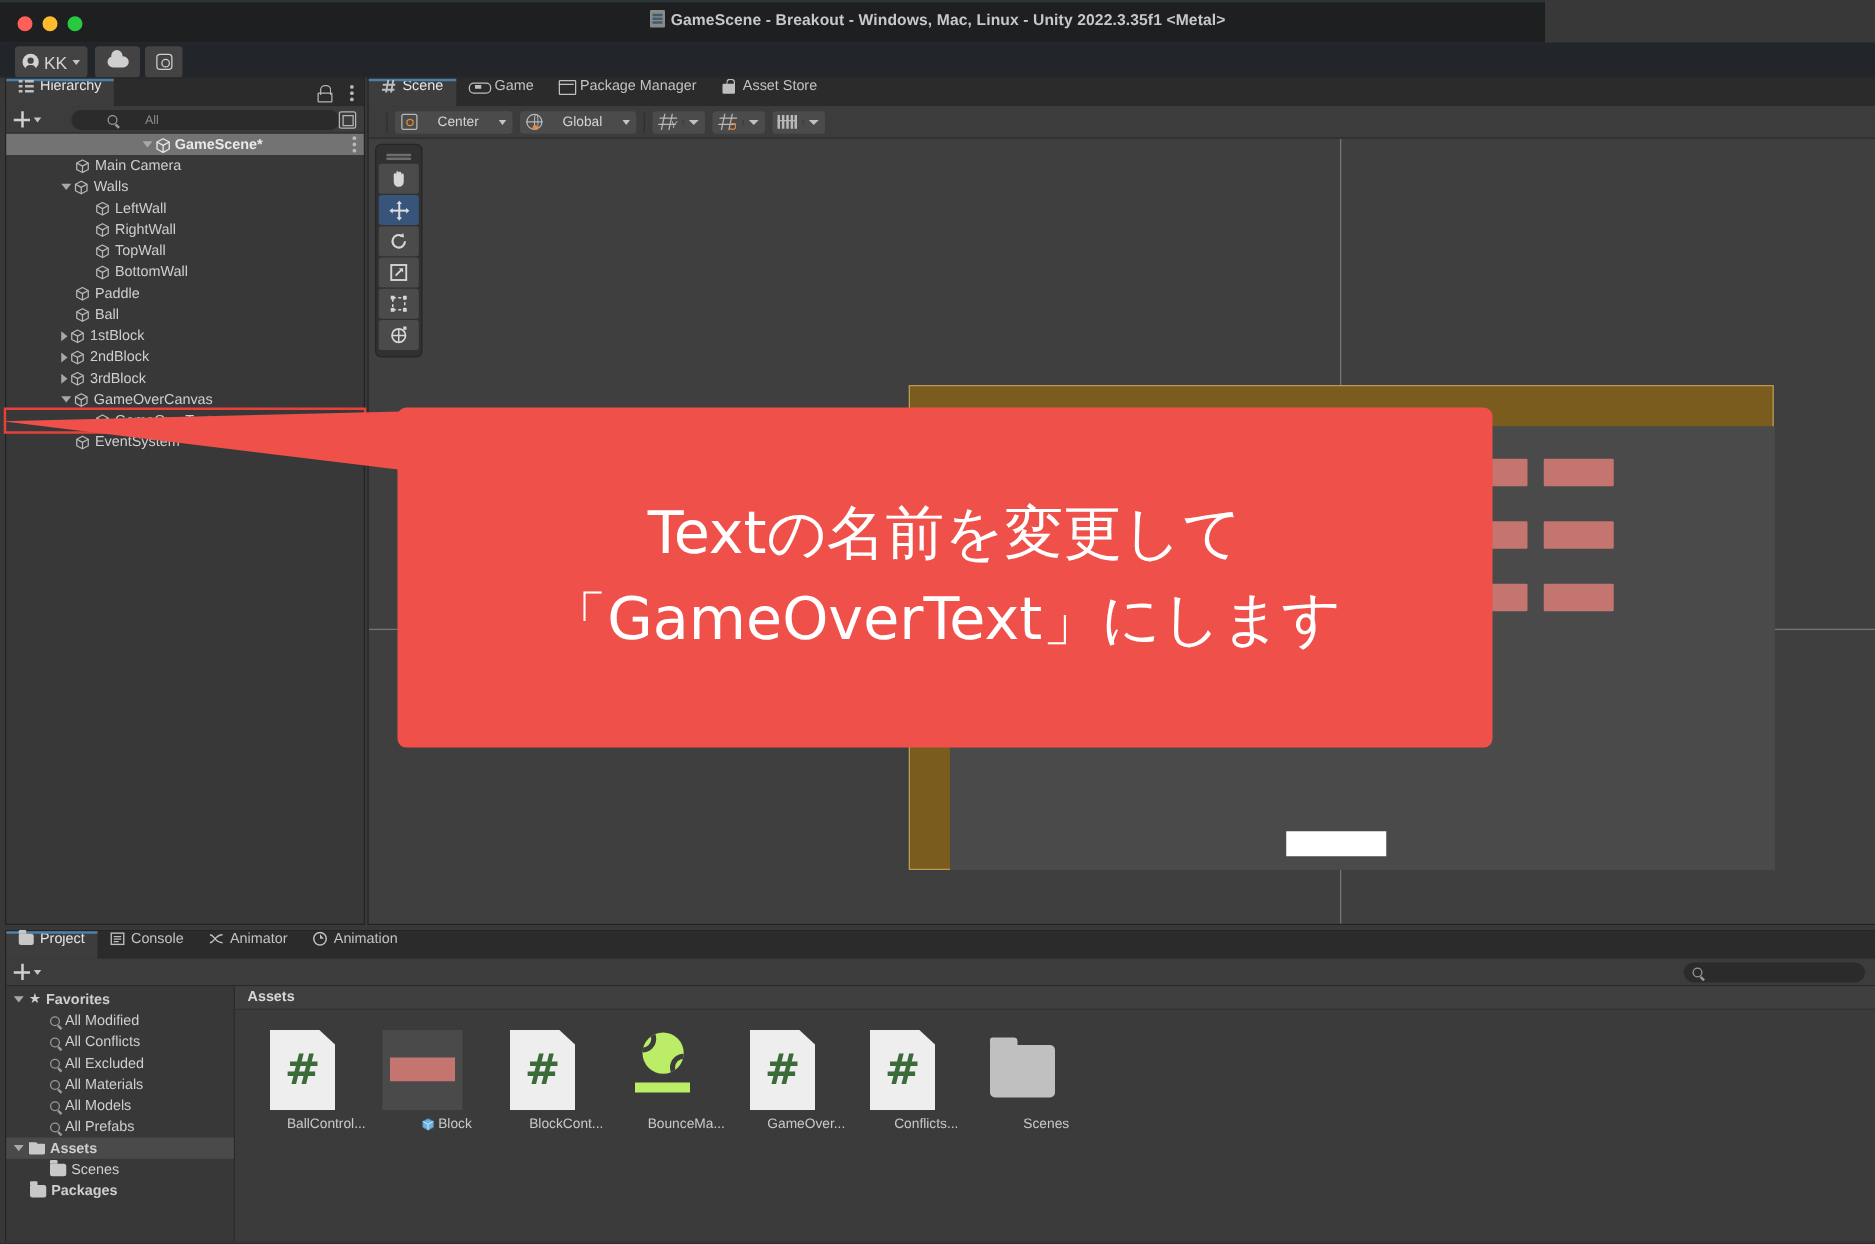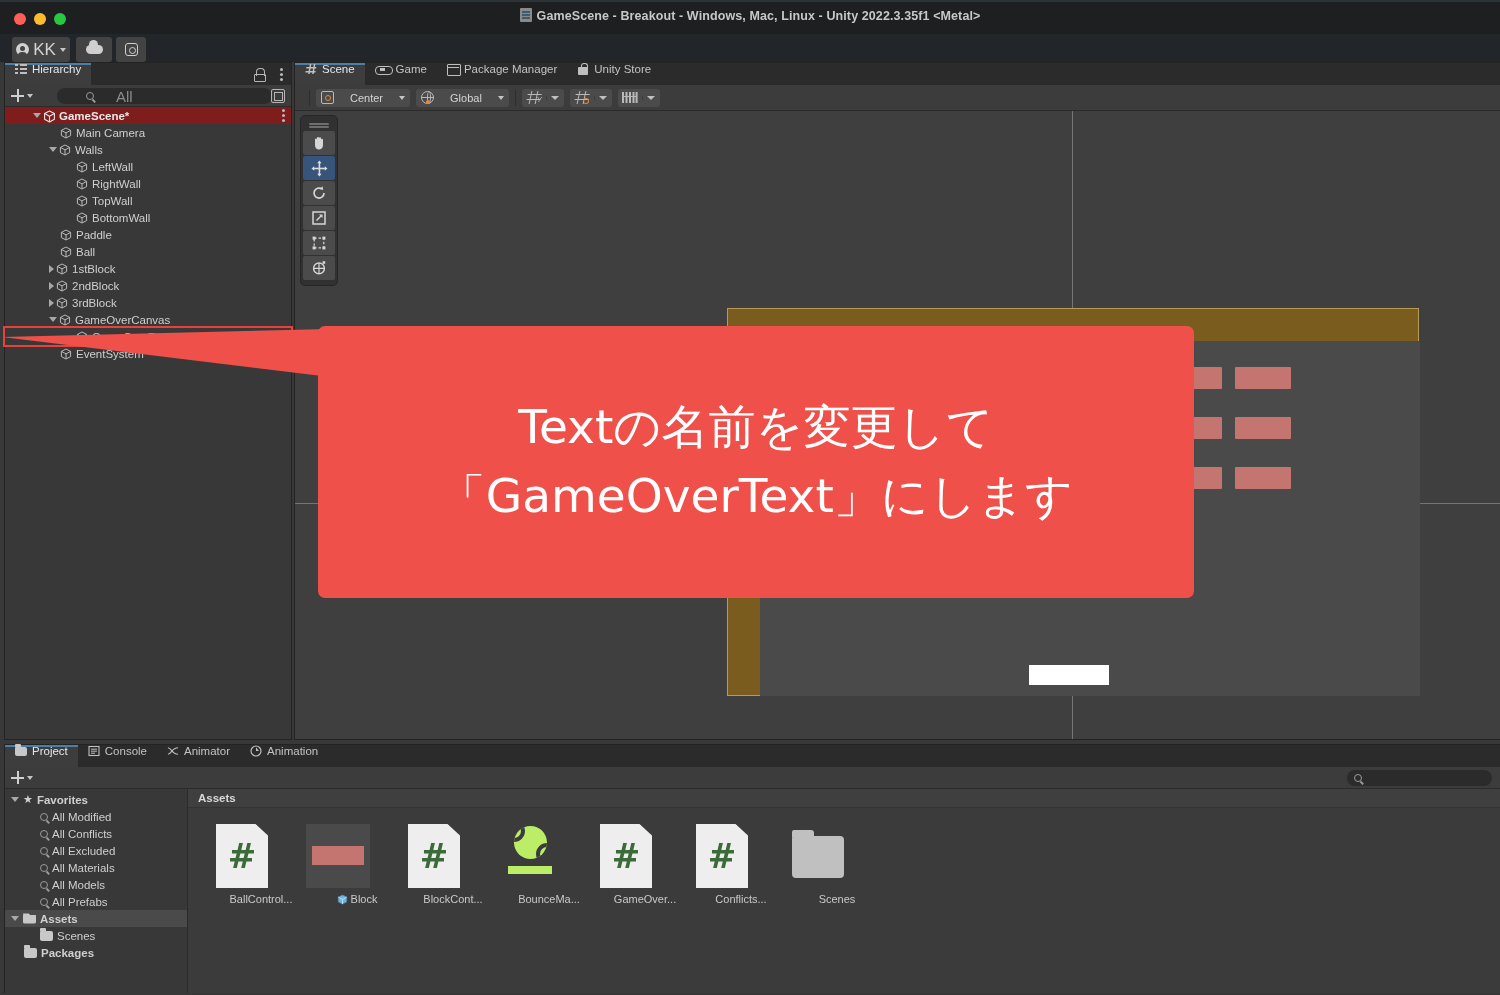--- a/index.html
+++ b/index.html
@@ -11,21 +11,21 @@
   }
 
   #app {
     position: relative;
     width: 1500px; height: 995px;
     background: #383838;
   }
 
   
   .titlebar {
-    position: absolute; left: 0; top: 0; width: 1500px; height: 34px;
+    position: absolute; left: 0; top: 0; width: 1236px; height: 34px;
     background: #1d1f20;
     border-top: 2px solid #2a3436;
   }
   .traffic {
     position: absolute; left: 14px; top: 11px;
     display: flex; gap: 8px;
   }
   .dot { width: 12px; height: 12px; border-radius: 50%; }
   .dot.red { background: #ff5f57; }
   .dot.yellow { background: #ffbd2e; }
@@ -50,21 +50,21 @@
 
   
   .unity-toolbar {
     position: absolute; left: 0; top: 34px; width: 1500px; height: 28px;
     background: #22252a;
   }
   .tb-btn {
     position: absolute; top: 3px; height: 25px;
     background: #434343; border-radius: 3px;
     display: flex; align-items: center; justify-content: center;
-    color: #d2d2d2; font-size: 17px; gap: 4px;
+    color: #d2d2d2; font-size: 14px; gap: 4px;
   }
   .acct-btn { left: 12px; width: 58px; padding: 0 5px; }
   .cloud-btn { left: 76px; width: 36px; }
   .gear-btn { left: 116px; width: 30px; }
 
   .avatar-glyph {
     width: 13px; height: 13px; border-radius: 50%;
     background: #d2d2d2; position: relative; flex: none;
   }
   .avatar-glyph::before {
@@ -202,37 +202,37 @@
     display: flex; align-items: center; padding-left: 7px;
   }
   .mag {
     width: 8px; height: 8px; border: 1.5px solid #9a9a9a; border-radius: 50%;
     position: relative; flex: none;
   }
   .mag::after {
     content: ""; position: absolute; right: -3px; bottom: -2.5px;
     width: 4px; height: 1.5px; background: #9a9a9a; transform: rotate(45deg);
   }
-  .hier-search span { font-size: 15px; color: #8c8c8c; margin-left: 22px; }
+  .hier-search span { font-size: 10px; color: #8c8c8c; margin-left: 22px; }
   .hier-rightbtn {
     position: absolute; right: 6px; top: 4px; width: 14px; height: 14px;
     border: 1.4px solid #b5b5b5; border-radius: 2px;
   }
   .hier-rightbtn::after {
     content: ""; position: absolute; left: 2px; top: 2px;
     width: 7px; height: 7px; border: 1.2px solid #b5b5b5;
   }
 
   .hier-list { position: relative; padding-top: 0; }
   .hrow {
     height: 17px; display: flex; align-items: center;
     font-size: 11.5px; color: #cfcfcf; position: relative;
     white-space: nowrap;
   }
-  .hrow.root { background: #7f1d1d; color: #e8e8e8; font-weight: bold; }
+  .hrow.root { background: #737373; color: #e8e8e8; font-weight: bold; justify-content: center; }
   .hrow .arrow {
     width: 0; height: 0; flex: none; margin-right: 2px;
   }
   .arrow.down {
     border-left: 4.5px solid transparent; border-right: 4.5px solid transparent;
     border-top: 5px solid #a8a8a8;
   }
   .arrow.right {
     border-top: 4.5px solid transparent; border-bottom: 4.5px solid transparent;
     border-left: 5px solid #a8a8a8;
@@ -800,21 +800,21 @@
         <div class="panel-tab">
           <span class="tabicon ic-gamepad"></span>
           <span>Game</span>
         </div>
         <div class="panel-tab">
           <span class="tabicon ic-package"></span>
           <span>Package Manager</span>
         </div>
         <div class="panel-tab">
           <span class="tabicon ic-store"></span>
-          <span>Unity Store</span>
+          <span>Asset Store</span>
         </div>
       </div>
 
     <div class="scene-toolbar2">
       <div class="sep-v"></div>
       <div class="tool-pill">
         <span class="pivot-ic"></span>
         <span>Center</span>
         <span class="caret-d"></span>
       </div>

